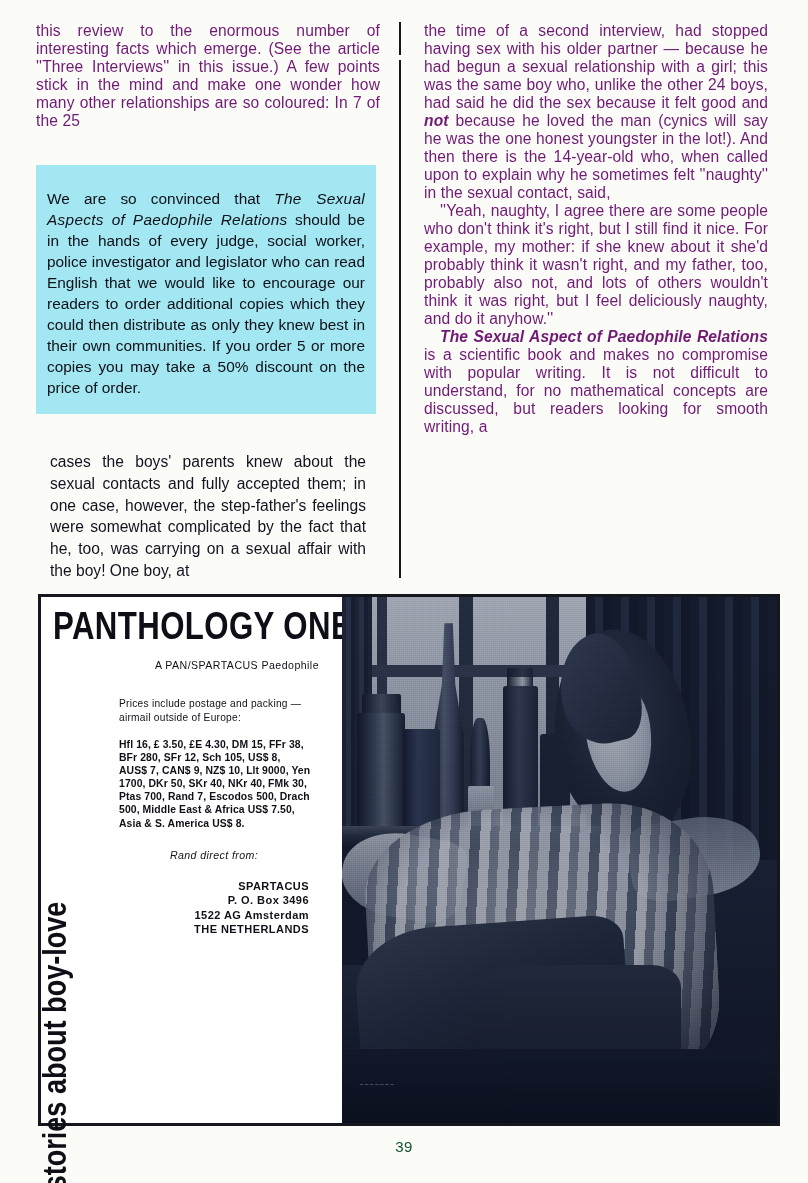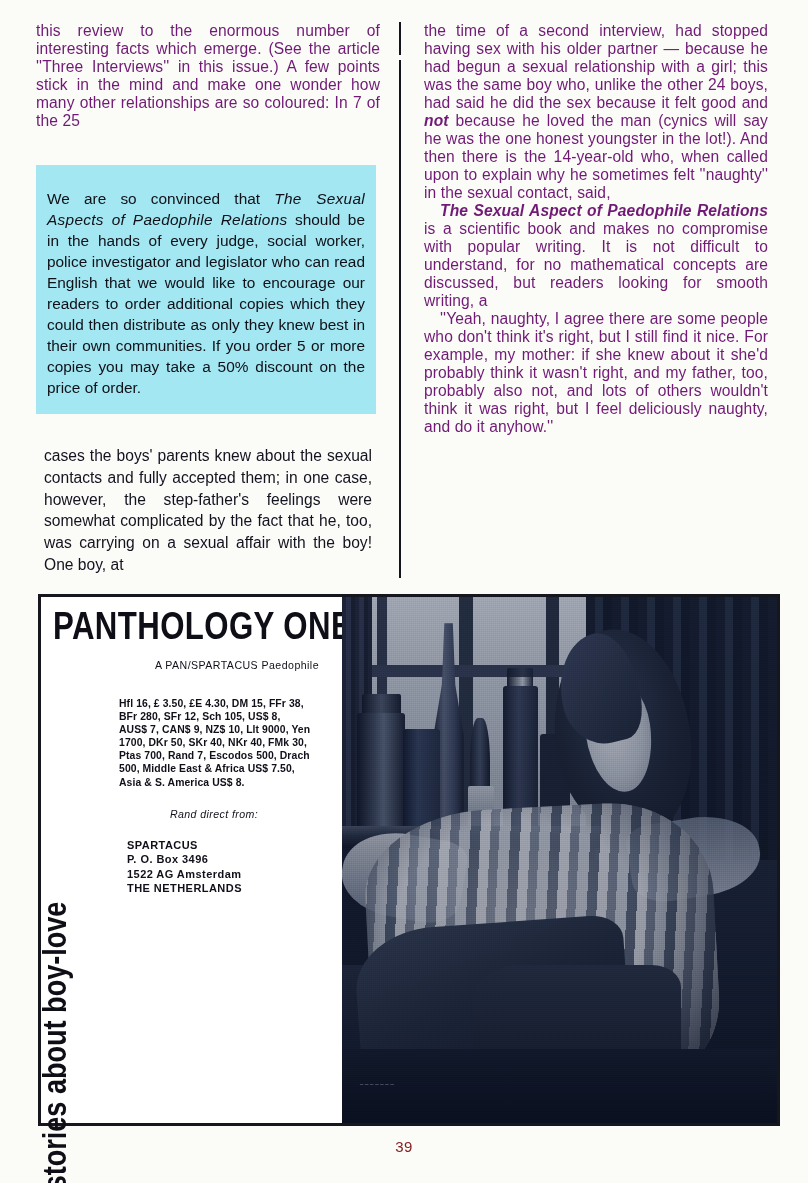--- a/index.html
+++ b/index.html
@@ -76,21 +76,21 @@
     position: absolute;
     left: 36px;
     top: 437px;
     width: 344px;
     font-size: 15.6px;
     line-height: 21.8px;
     color: #131320;
     text-align: justify;
     text-justify: inter-word;
   }
-  .para-after-callout p { margin: 8px; }
+  .para-after-callout p { margin: 14px; }
 
   
   .ad {
     position: absolute;
     left: 38px;
     top: 594px;
     width: 742px;
     height: 532px;
     box-sizing: border-box;
     border: 3px solid #16161f;
@@ -177,22 +177,22 @@
     letter-spacing: 0.4px;
     text-align: center;
     margin: 0 0 18px 0;
     width: 190px;
   }
   .addr {
     font-size: 11px;
     line-height: 14.6px;
     font-weight: bold;
     letter-spacing: 0.45px;
-    text-align: left;
-    margin: 8px;
+    text-align: right;
+    margin: 0;
     width: 190px;
   }
 
   
   .ad-photo {
     position: absolute;
     left: 301px;
     top: 0px;
     width: 435px;
     height: 526px;
@@ -319,21 +319,21 @@
   }
 
   
   .page-number {
     position: absolute;
     left: 0;
     top: 1138px;
     width: 808px;
     text-align: center;
     font-size: 15px;
-    color: #7f1d1d;
+    color: #14532d;
     letter-spacing: 0.5px;
   }
 </style>
 </head>
 <body>
 
 <div id="page">
 
   <div class="col-divider"></div>
   <div class="col-divider-gap"></div>
@@ -345,33 +345,34 @@
   <div class="callout">
     <span>We are so convinced that </span><span class="ttl">The Sexual Aspects of Paedophile Relations</span><span> should be in the hands of every judge, social worker, police investigator and legislator who can read English that we would like to encourage our readers to order additional copies which they could then distribute as only they knew best in their own communities. If you order 5 or more copies you may take a 50% discount on the price of order.</span>
   </div>
 
   <div class="para-after-callout">
     <p>cases the boys' parents knew about the sexual contacts and fully accepted them; in one case, however, the step-father's feelings were somewhat complicated by the fact that he, too, was carrying on a sexual affair with the boy! One boy, at</p>
   </div>
 
   <div class="col right">
     <p><span>the time of a second interview, had stopped having sex with his older partner — because he had begun a sexual relationship with a girl; this was the same boy who, unlike the other 24 boys, had said he did the sex because it felt good and </span><em>not</em><span> because he loved the man (cynics will say he was the one honest youngster in the lot!). And then there is the 14-year-old who, when called upon to explain why he sometimes felt ''naughty'' in the sexual contact, said,</span></p>
+    <p class="indent">''Yeah, naughty, I agree there are some people who don't think it's right, but I still find it nice. For example, my mother: if she knew about it she'd probably think it wasn't right, and my father, too, probably also not, and lots of others wouldn't think it was right, but I feel deliciously naughty, and do it anyhow.''</p>
     <p class="indent"><em>The Sexual Aspect of Paedophile Relations</em><span> is a scientific book and makes no compromise with popular writing. It is not difficult to understand, for no mathematical concepts are discussed, but readers looking for smooth writing, a</span></p>
-    <p class="indent">''Yeah, naughty, I agree there are some people who don't think it's right, but I still find it nice. For example, my mother: if she knew about it she'd probably think it wasn't right, and my father, too, probably also not, and lots of others wouldn't think it was right, but I feel deliciously naughty, and do it anyhow.''</p>
   </div>
 
   <div class="ad">
     <div class="ad-inner">
 
       <div class="ad-title">PANTHOLOGY ONE</div>
 
       <div class="ad-vertical"><span>stories about boy-love</span></div>
 
       <div class="ad-text">
         <p class="pub-line">A PAN/SPARTACUS  Paedophile</p>
+        <p class="prices-intro">Prices include postage and packing — airmail outside of Europe:</p>
         <p class="prices-list">Hfl 16, £ 3.50, £E 4.30, DM 15, FFr 38, BFr 280, SFr 12, Sch 105, US$ 8, AUS$ 7, CAN$ 9, NZ$ 10, Llt 9000, Yen 1700, DKr 50, SKr 40, NKr 40, FMk 30, Ptas 700, Rand 7, Escodos 500, Drach 500, Middle East &amp; Africa US$ 7.50, Asia &amp; S. America US$ 8.</p>
         <p class="order-direct">Rand direct from:</p>
         <p class="addr">
           <span>SPARTACUS</span><br>
           <span>P. O. Box 3496</span><br>
           <span>1522 AG Amsterdam</span><br>
           <span>THE NETHERLANDS</span>
         </p>
       </div>
 

